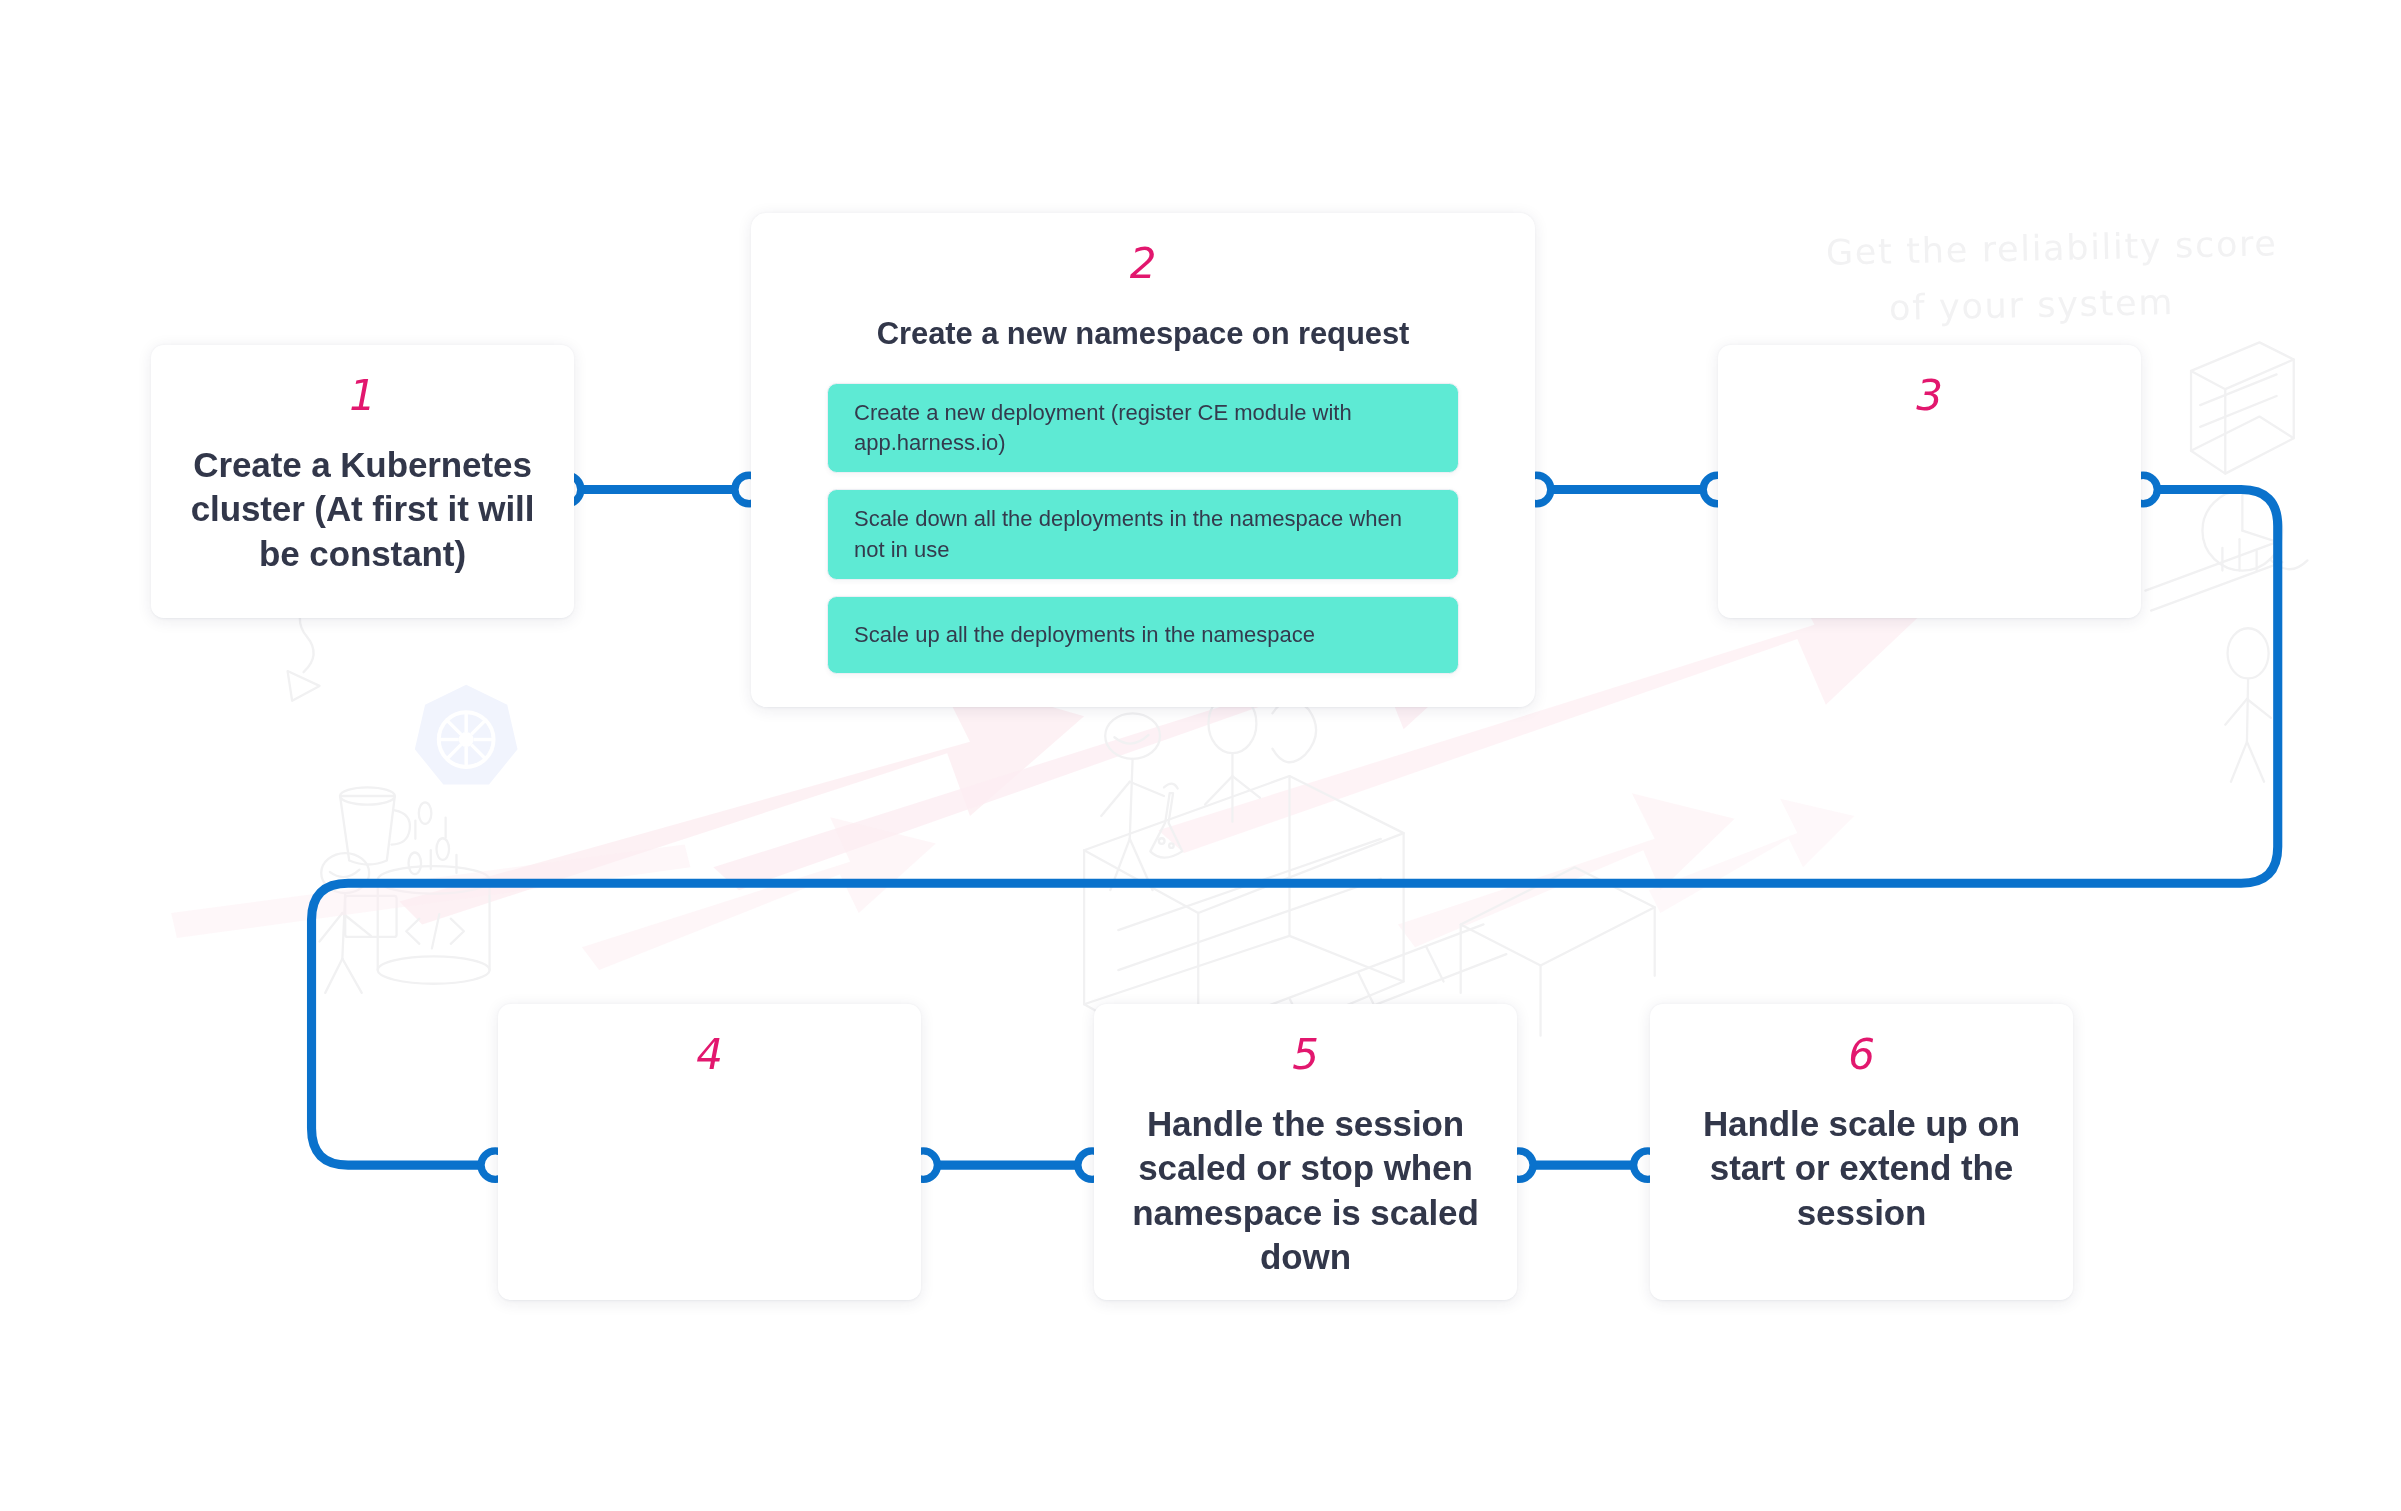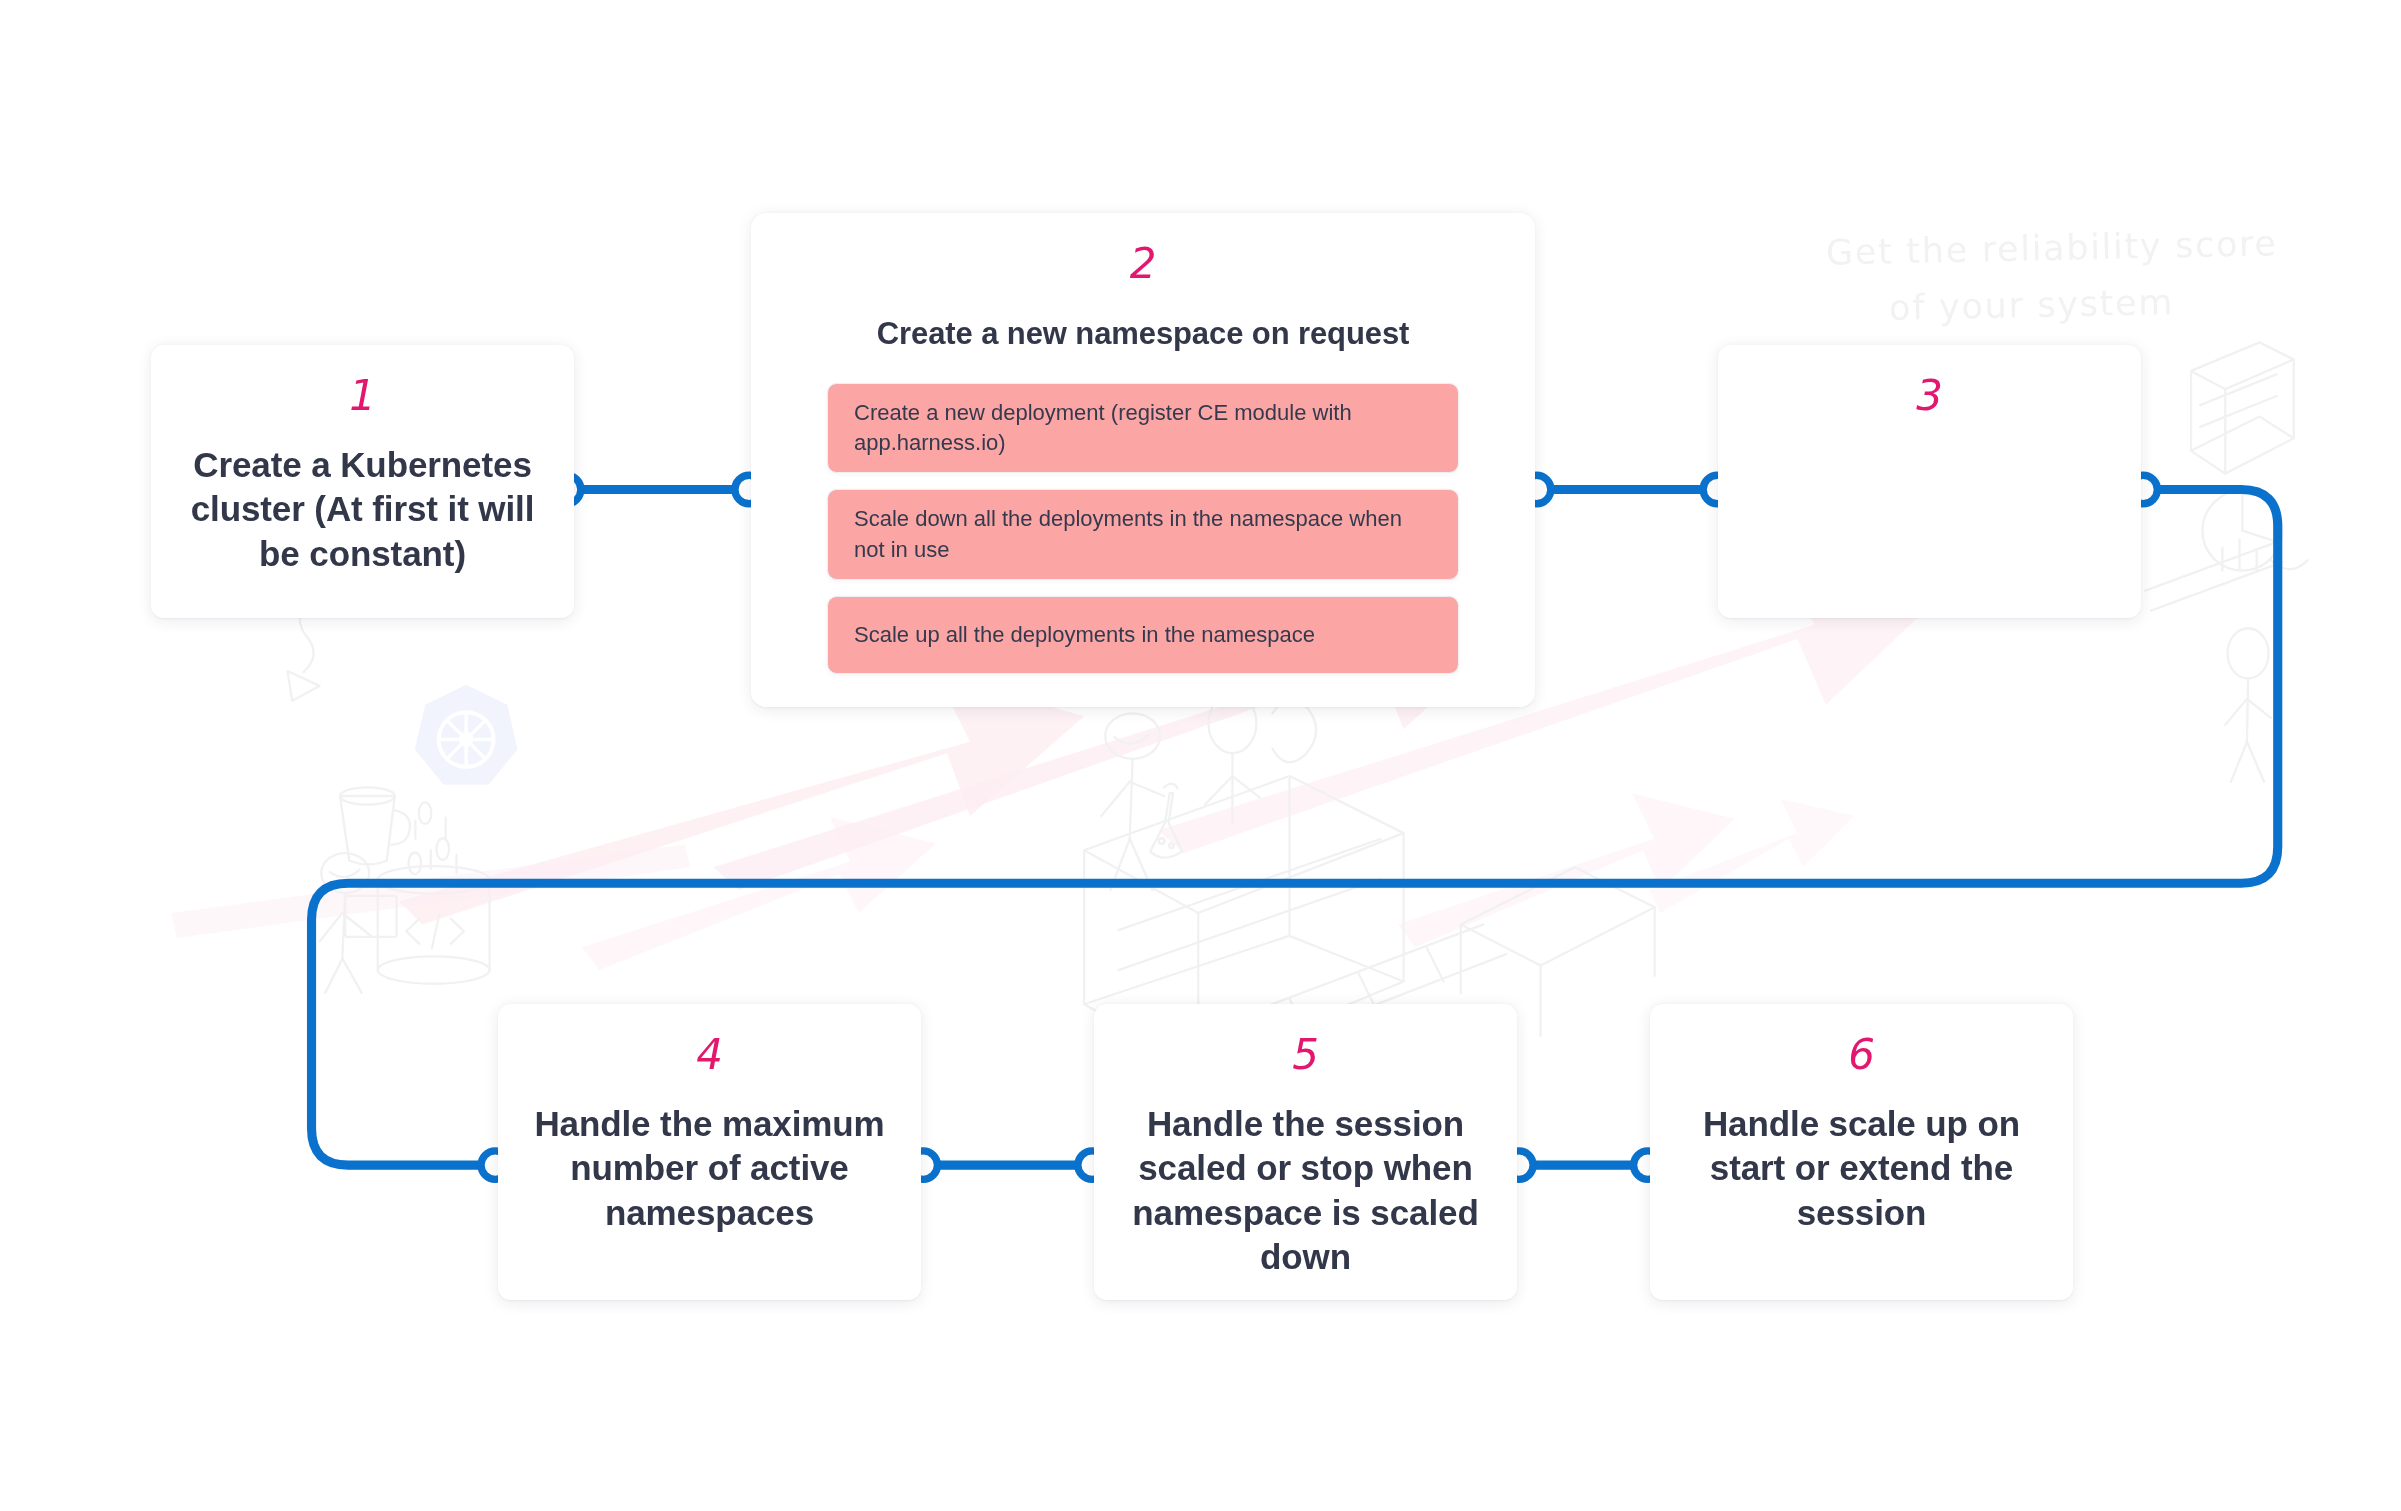--- a/index.html
+++ b/index.html
@@ -102,21 +102,21 @@
     margin-top: 28.5px;
     margin-bottom: 30px;
   }
   .subitem-list {
     width: 100%;
     display: flex;
     flex-direction: column;
     gap: 16.5px;
   }
   .subitem {
-    background: #fca5a5;
+    background: #5eead4;
     border: 1.1px solid #edeff5;
     border-radius: 9.7px;
     box-shadow: 0 1.1px 5.1px rgba(29, 39, 72, 0.045);
     box-sizing: border-box;
     min-height: 78px;
     display: flex;
     align-items: center;
     padding: 13.7px 26px;
   }
   .subitem-text {
@@ -338,21 +338,20 @@
       </div>
     </div>
   </div>
 
   <div class="card step-card" id="card-3">
     <div class="card-number">3</div>
   </div>
 
   <div class="card step-card" id="card-4">
     <div class="card-number">4</div>
-    <div class="card-title">Handle the maximum number of active namespaces</div>
   </div>
 
   <div class="card step-card" id="card-5">
     <div class="card-number">5</div>
     <div class="card-title">Handle the session scaled or stop when namespace is scaled down</div>
   </div>
 
   <div class="card step-card" id="card-6">
     <div class="card-number">6</div>
     <div class="card-title">Handle scale up on start or extend the session</div>

